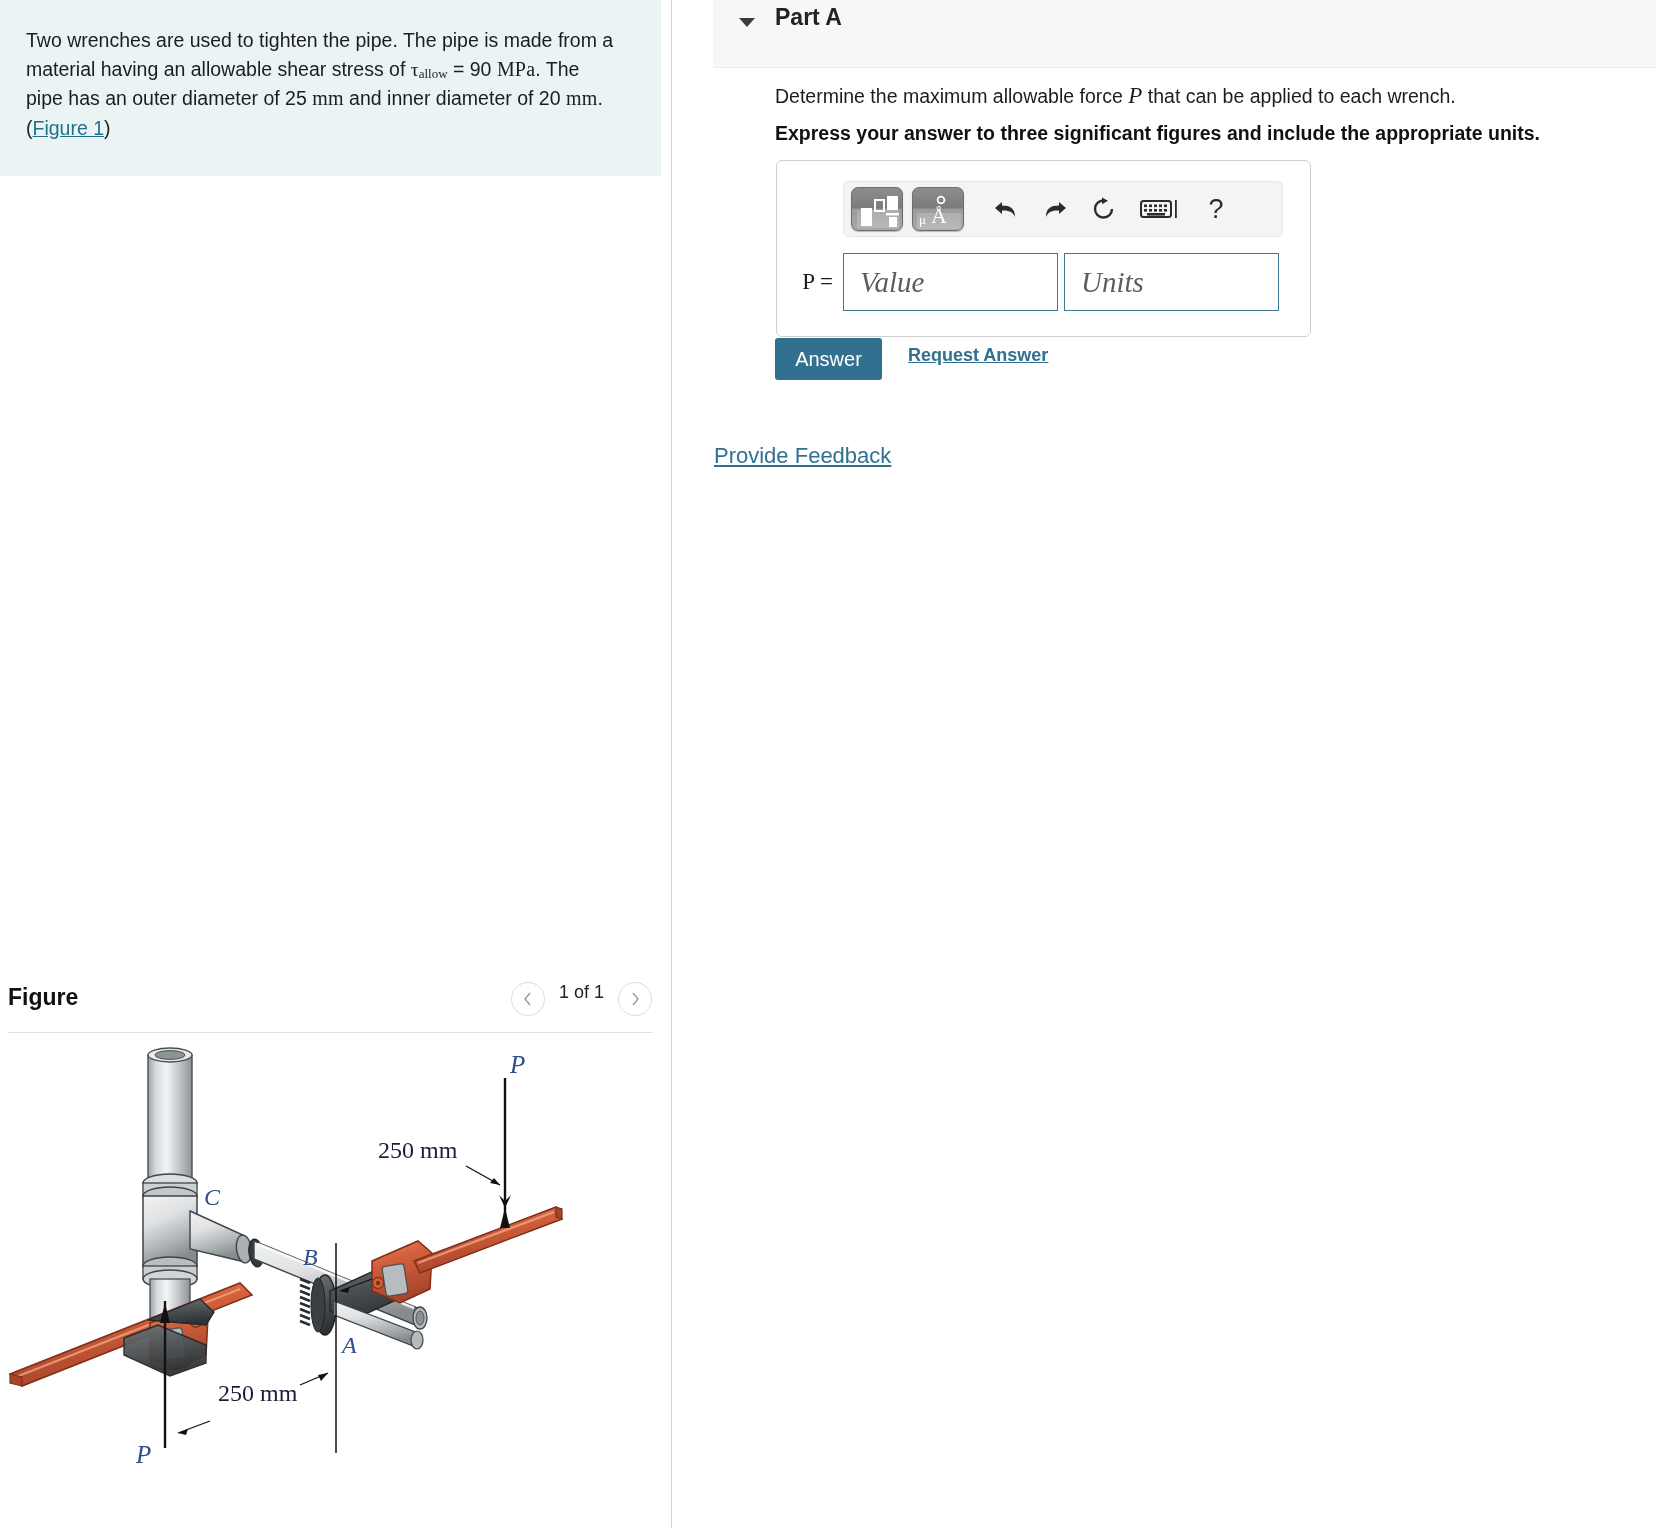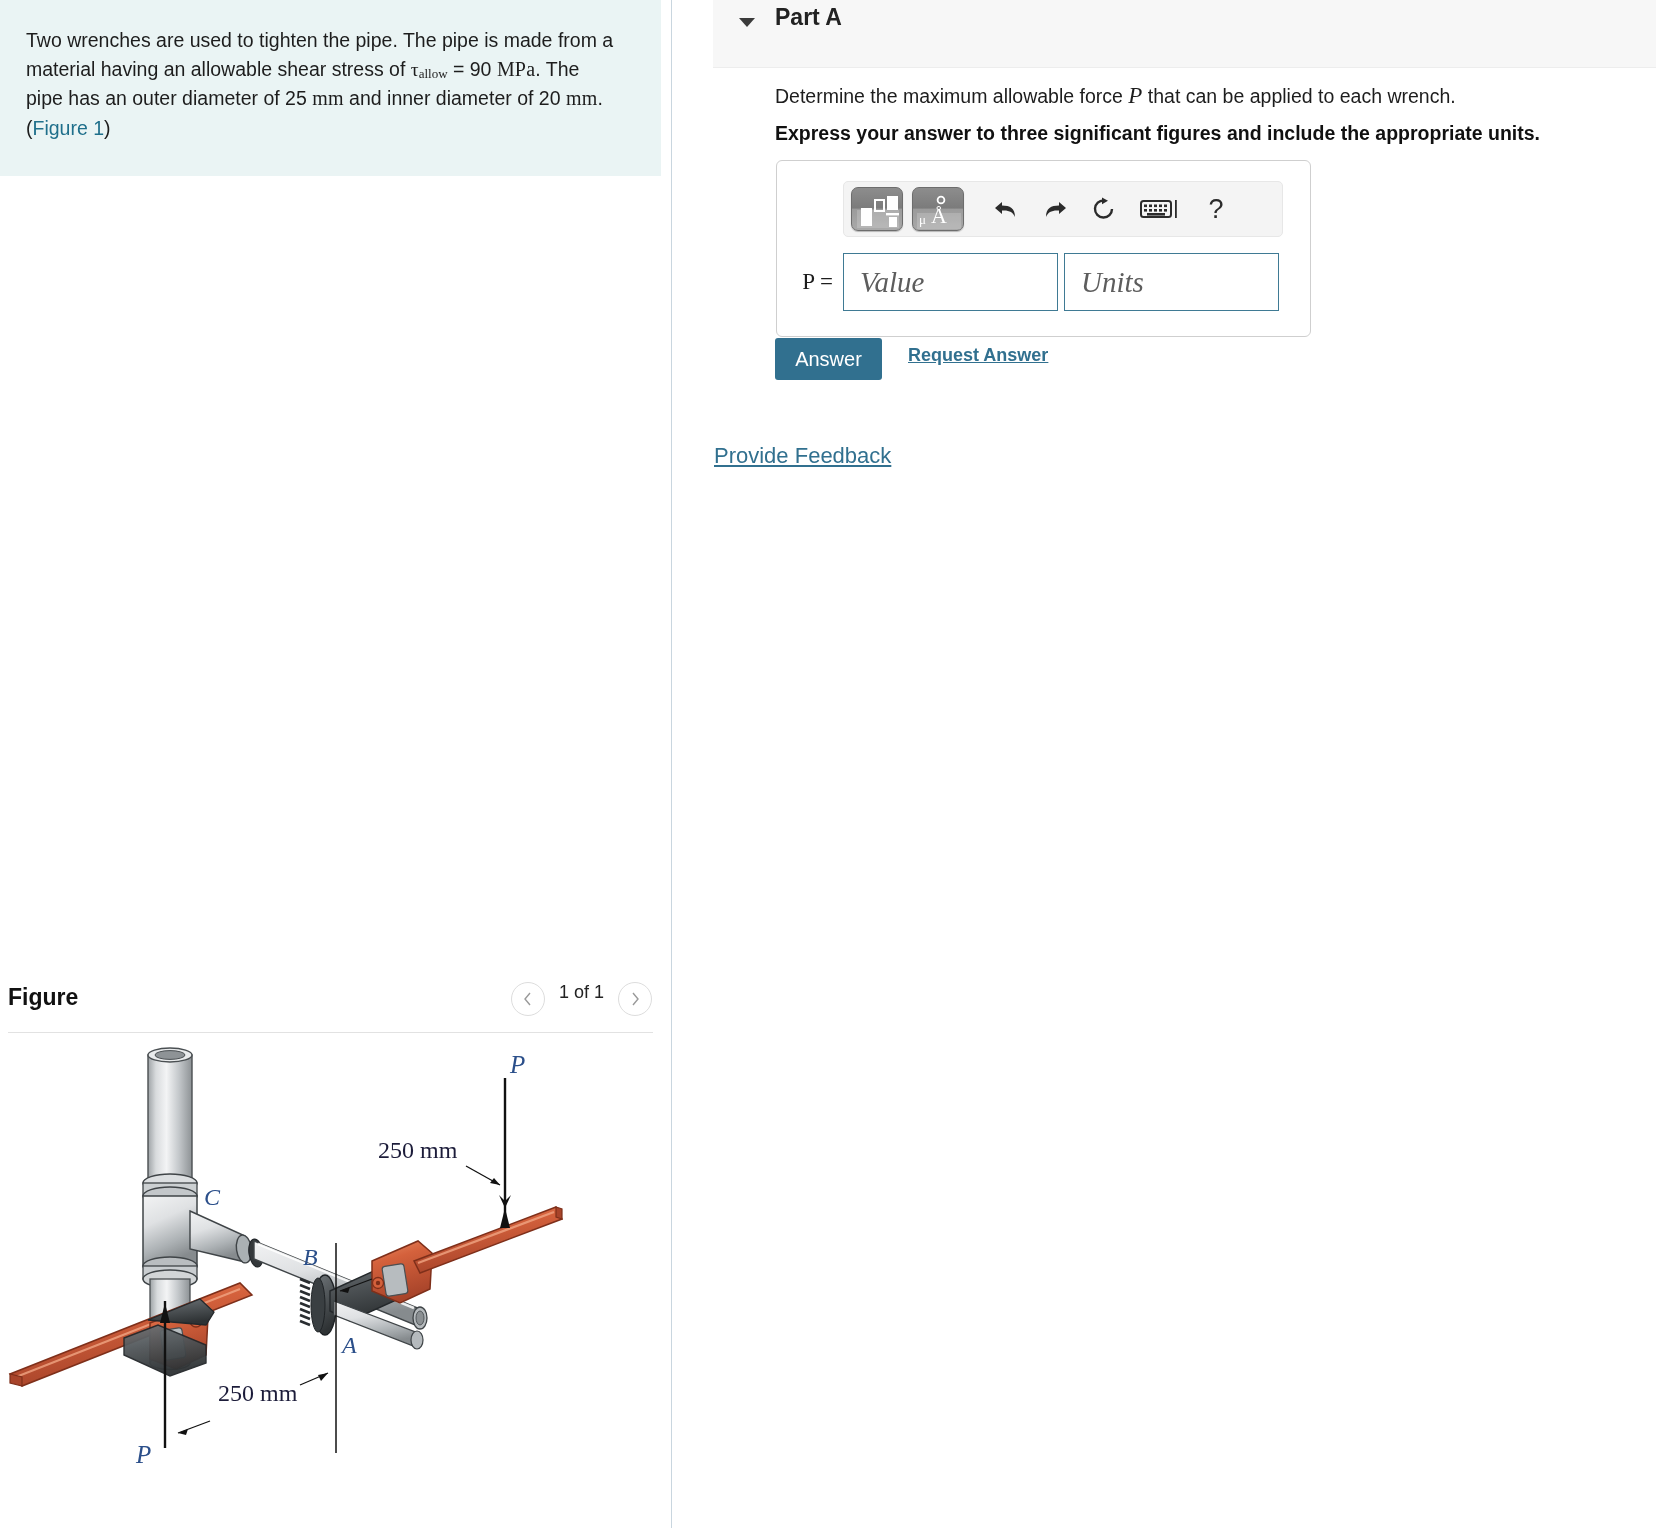--- a/index.html
+++ b/index.html
@@ -28,21 +28,21 @@
   .problem-text {
     font-size: 19.5px;
     line-height: 1.47;
     color: #1d1d1d;
     font-family: "Liberation Sans", sans-serif;
   }
   .serif-math { font-family: "Liberation Serif", serif; }
   .tau-sub { font-size: 13px; vertical-align: -0.18em; font-family:"Liberation Serif", serif; font-style: normal;}
   .unit { font-family: "Liberation Serif", serif; font-size: 20px; letter-spacing: .2px;}
   .figlink {
-    color: #1f6f8b; cursor: pointer;
+    color: #1f6f8b; text-decoration: underline; cursor: pointer;
   }
 
   
   .figure-panel {
     position: absolute; left: 0; top: 972px;
     width: 660px;
   }
   .figure-head {
     position: relative;
     height: 60px;

